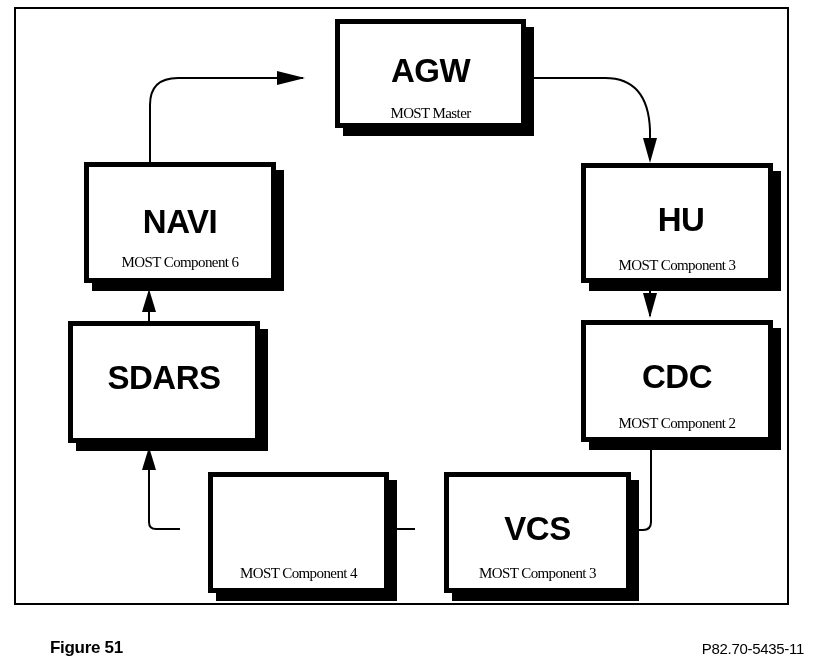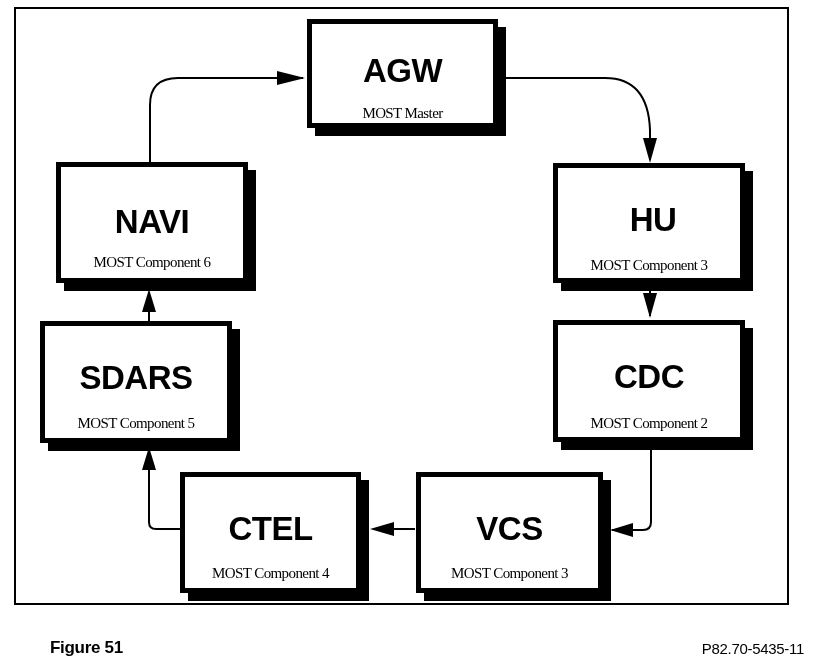--- a/index.html
+++ b/index.html
@@ -24,20 +24,21 @@
       border: 2px solid #000;
       box-sizing: border-box;
     }
     .node {
       position: absolute;
       box-sizing: border-box;
       border: 5px solid #000;
       background: #fff;
       box-shadow: 8px 8px 0 #000;
       text-align: center;
+      margin-left: 28px;
     }
     .node .title {
       position: absolute;
       left: 0; right: 0;
       font-weight: bold;
       font-size: 33px;
       letter-spacing: -0.5px;
       line-height: 1;
     }
     .node .sub {
@@ -117,30 +118,28 @@
   <div class="sub" style="top:88px;">MOST Component 6</div>
 </div>
 
 <div class="node" style="left:553px; top:163px; width:192px; height:120px;">
   <div class="title" style="top:35px;padding-left:8px;">HU</div>
   <div class="sub" style="top:90px;">MOST Component 3</div>
 </div>
 
 <div class="node" style="left:40px; top:321px; width:192px; height:122px;text-align:center;">
   <div class="title" style="top:35px;">SDARS</div>
-  <div class="sub" style="top:90px;">MOST Component 5</div>
 </div>
 
 <div class="node" style="left:553px; top:320px; width:192px; height:122px;">
   <div class="title" style="top:35px;">CDC</div>
   <div class="sub" style="top:91px;">MOST Component 2</div>
 </div>
 
 <div class="node" style="left:180px; top:472px; width:181px; height:121px;">
-  <div class="title" style="top:35px;">CTEL</div>
   <div class="sub" style="top:89px;">MOST Component 4</div>
 </div>
 
 <div class="node" style="left:416px; top:472px; width:187px; height:121px;">
   <div class="title" style="top:35px;">VCS</div>
   <div class="sub" style="top:89px;">MOST Component 3</div>
 </div>
 
 <div class="caption-left">Figure 51</div>
 <div class="caption-right">P82.70-5435-11</div>

